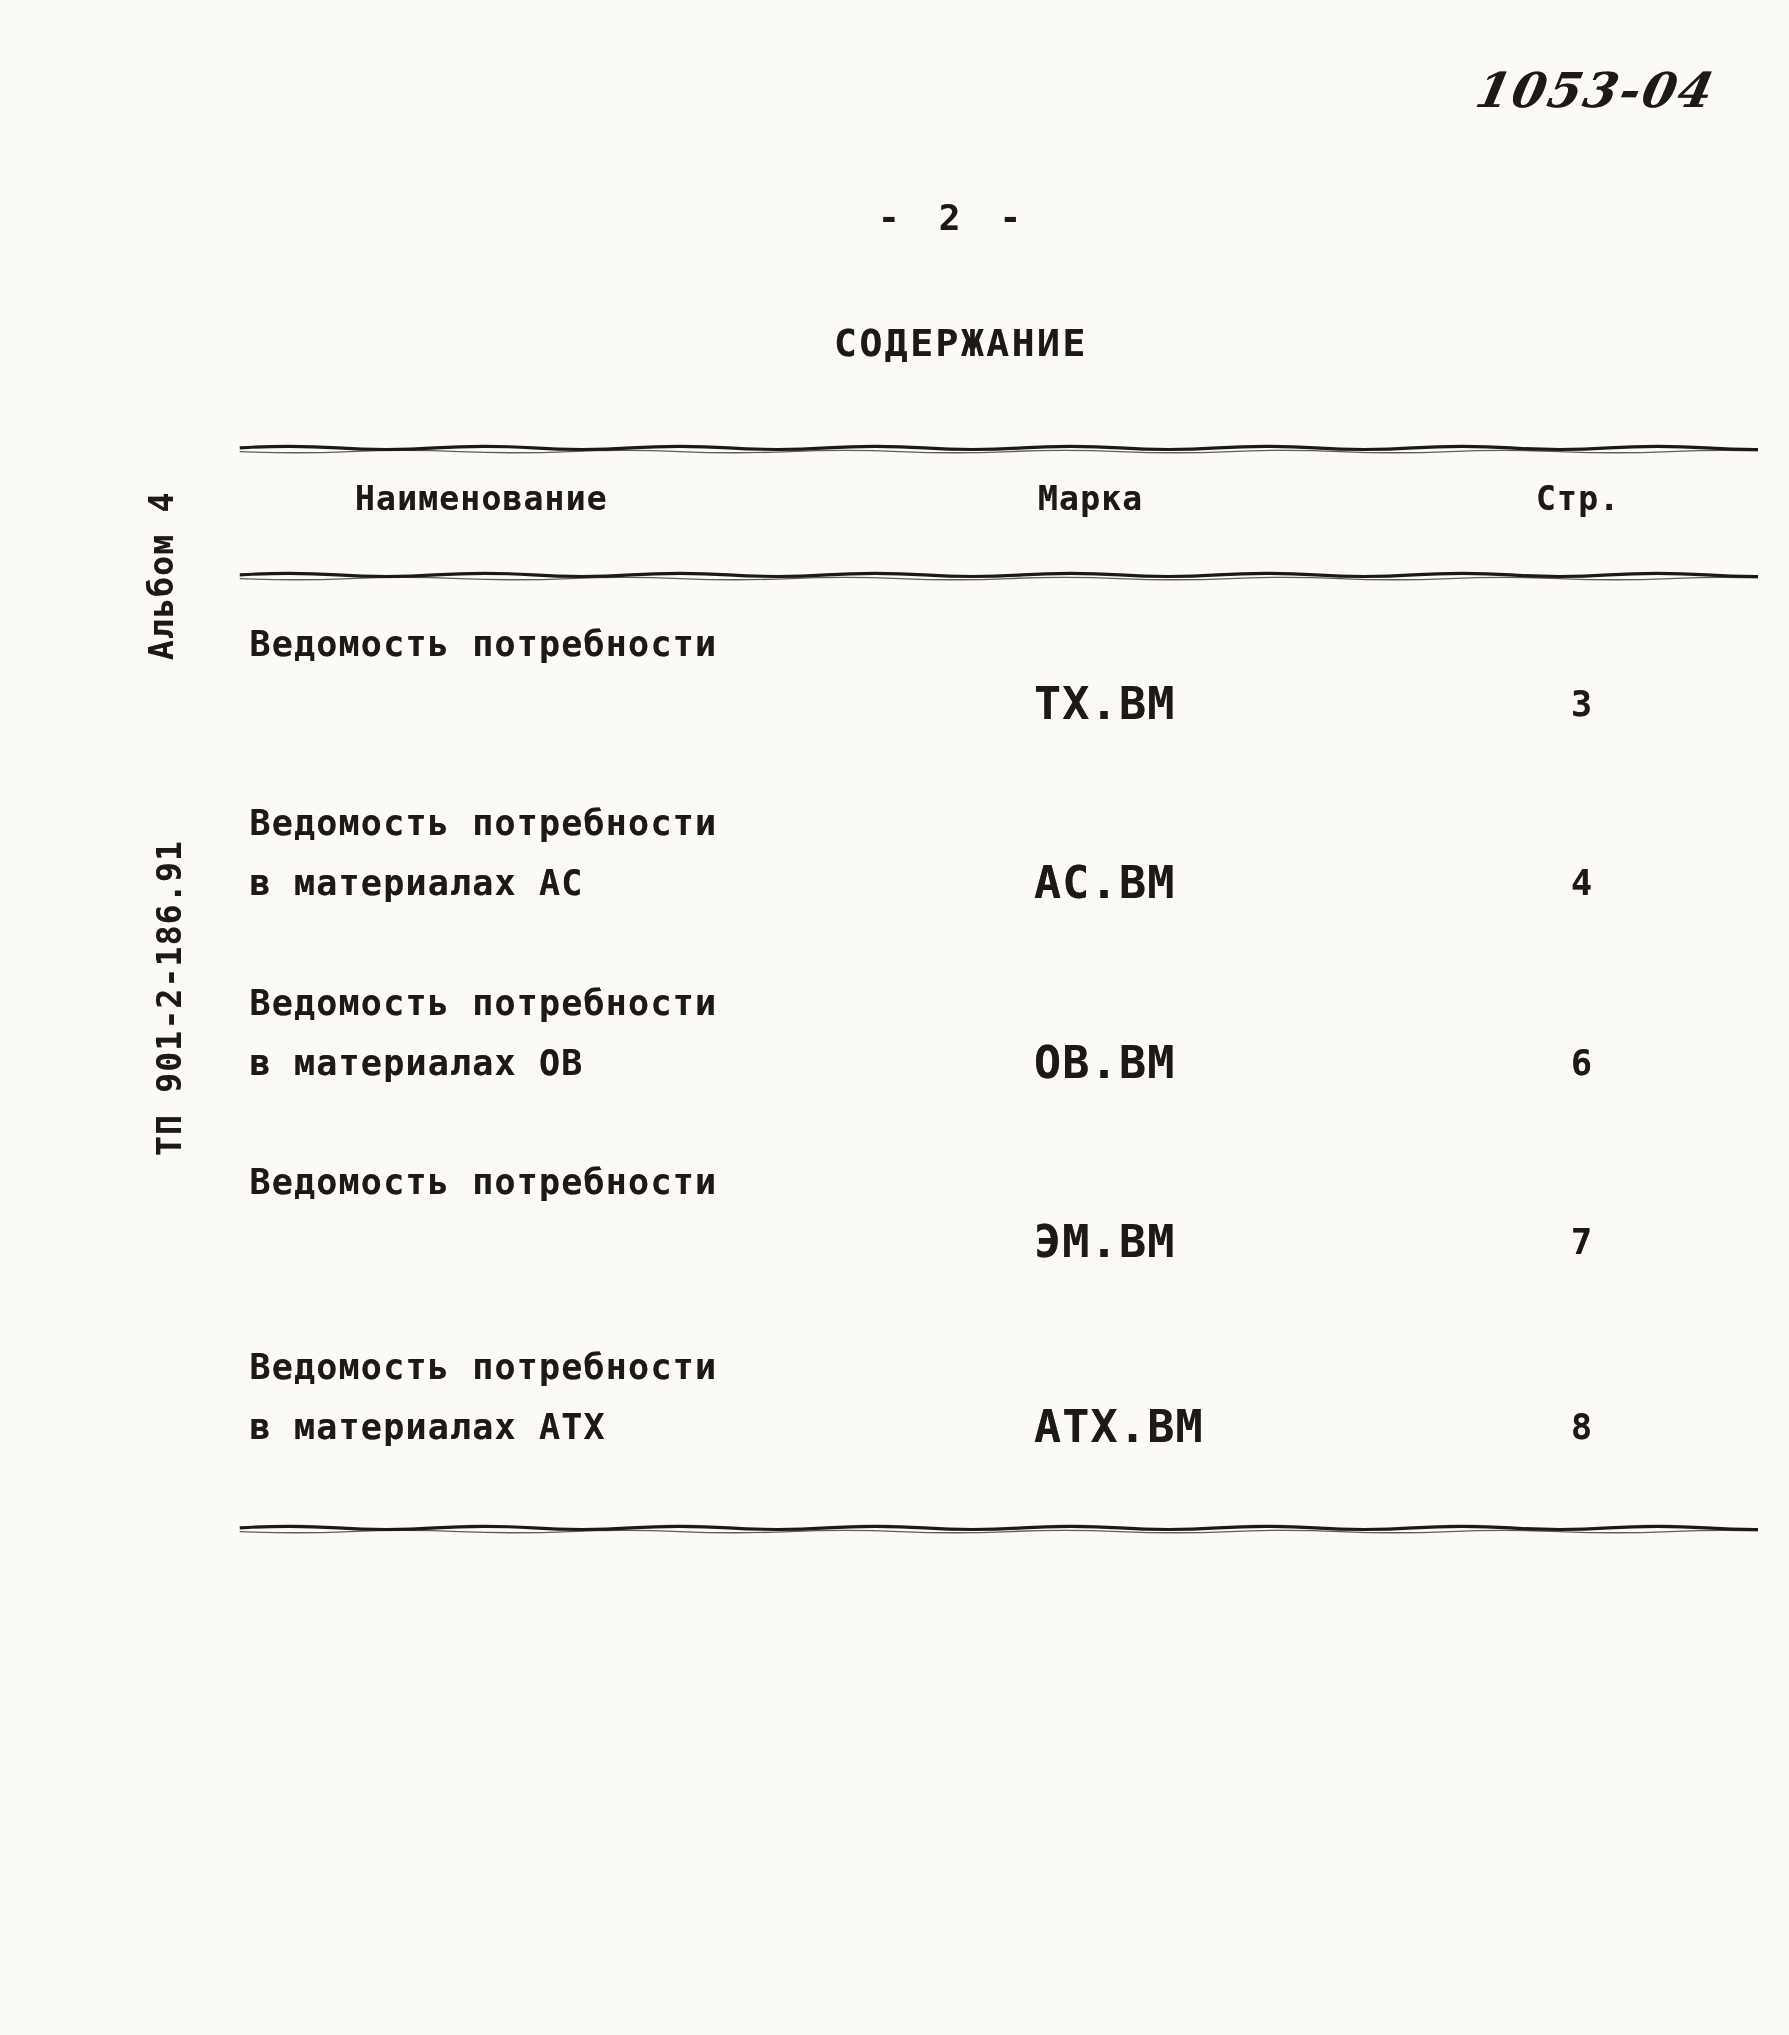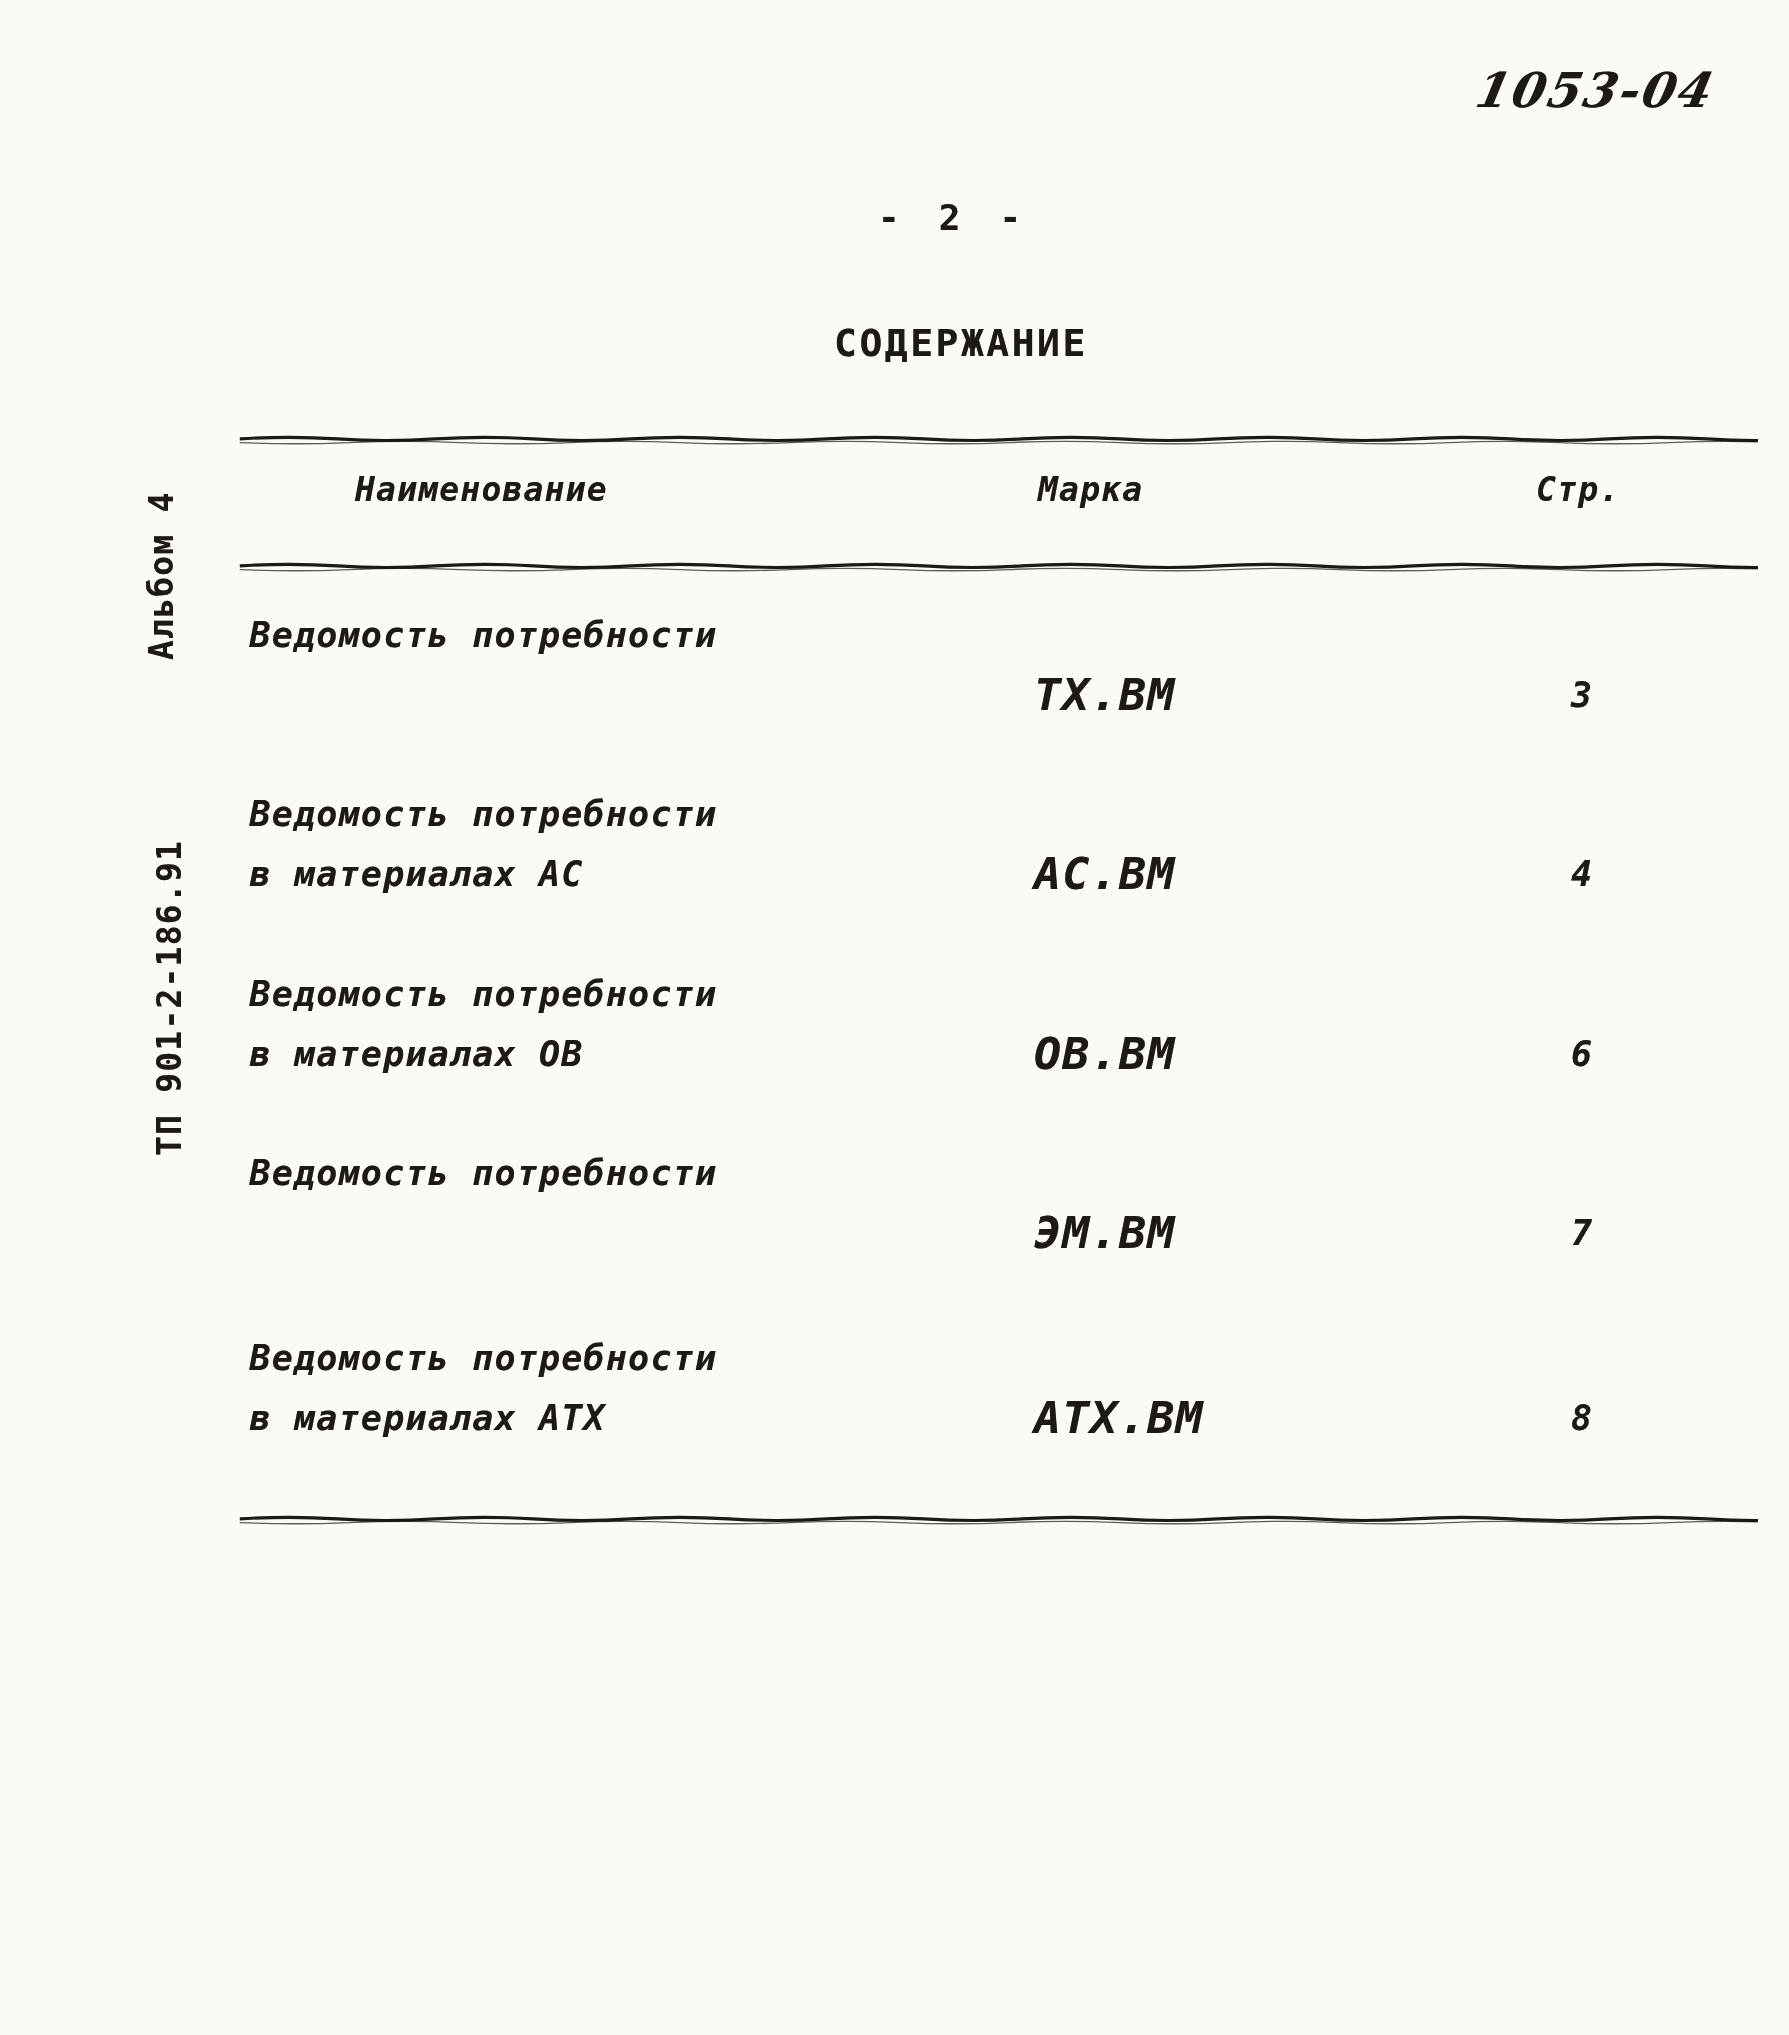--- a/index.html
+++ b/index.html
@@ -61,24 +61,23 @@
     letter-spacing: 1.2px;
     white-space: nowrap;
   }
   .side-album { left: 142px; top: 660px; }
   .side-code  { left: 150px; top: 1156px; }
 
   
   .contents-table {
     position: absolute;
     left: 231px;
-    top: 434px;
+    top: 443px;
     width: 1527px;
     height: 1106px;
-    font-style: italic;
   }
   .rule {
     position: absolute;
     left: 0;
     width: 1527px;
     height: 11px;
     display: block;
   }
   .rule-top    { top: 0; }
   .rule-header { top: 127px; }

